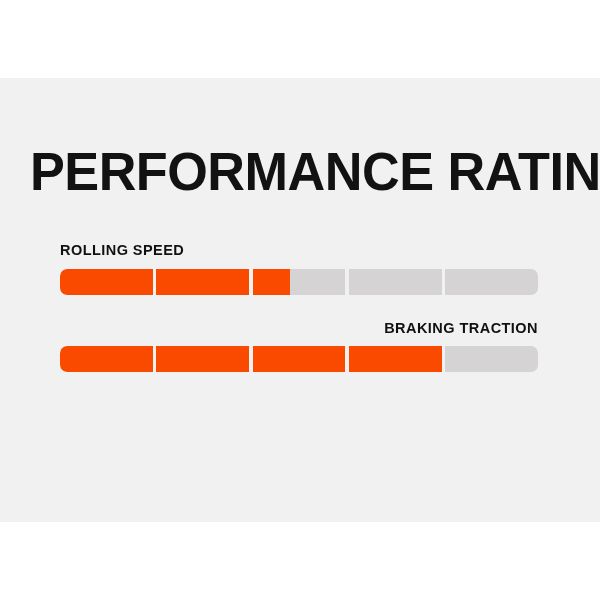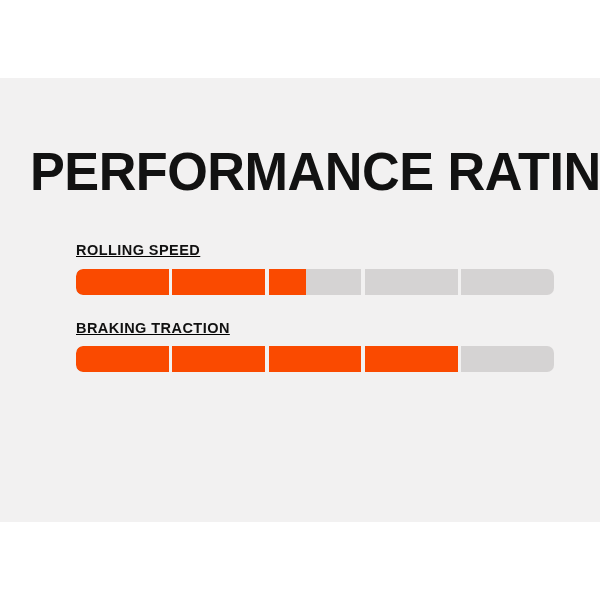--- a/index.html
+++ b/index.html
@@ -44,31 +44,31 @@
     letter-spacing: -0.5px;
     line-height: 1.0;
     color: #121212;
     white-space: nowrap;
     transform: scaleX(0.985);
     transform-origin: left top;
   }
 
   .rows {
     position: absolute;
-    left: 76px;
+    left: 60px;
     top: 243px;
     width: 478px;
-    text-decoration: underline;
   }
 
   .rating-row {
     margin-bottom: 26px;
   }
   .rating-row:last-child {
     margin-bottom: 17px;
+    text-align: right;
   }
 
   .rating-label {
     font-family: "Liberation Sans", sans-serif;
     font-size: 14.5px;
     font-weight: 700;
     letter-spacing: 0.45px;
     color: #111111;
     text-transform: uppercase;
     line-height: 1;

